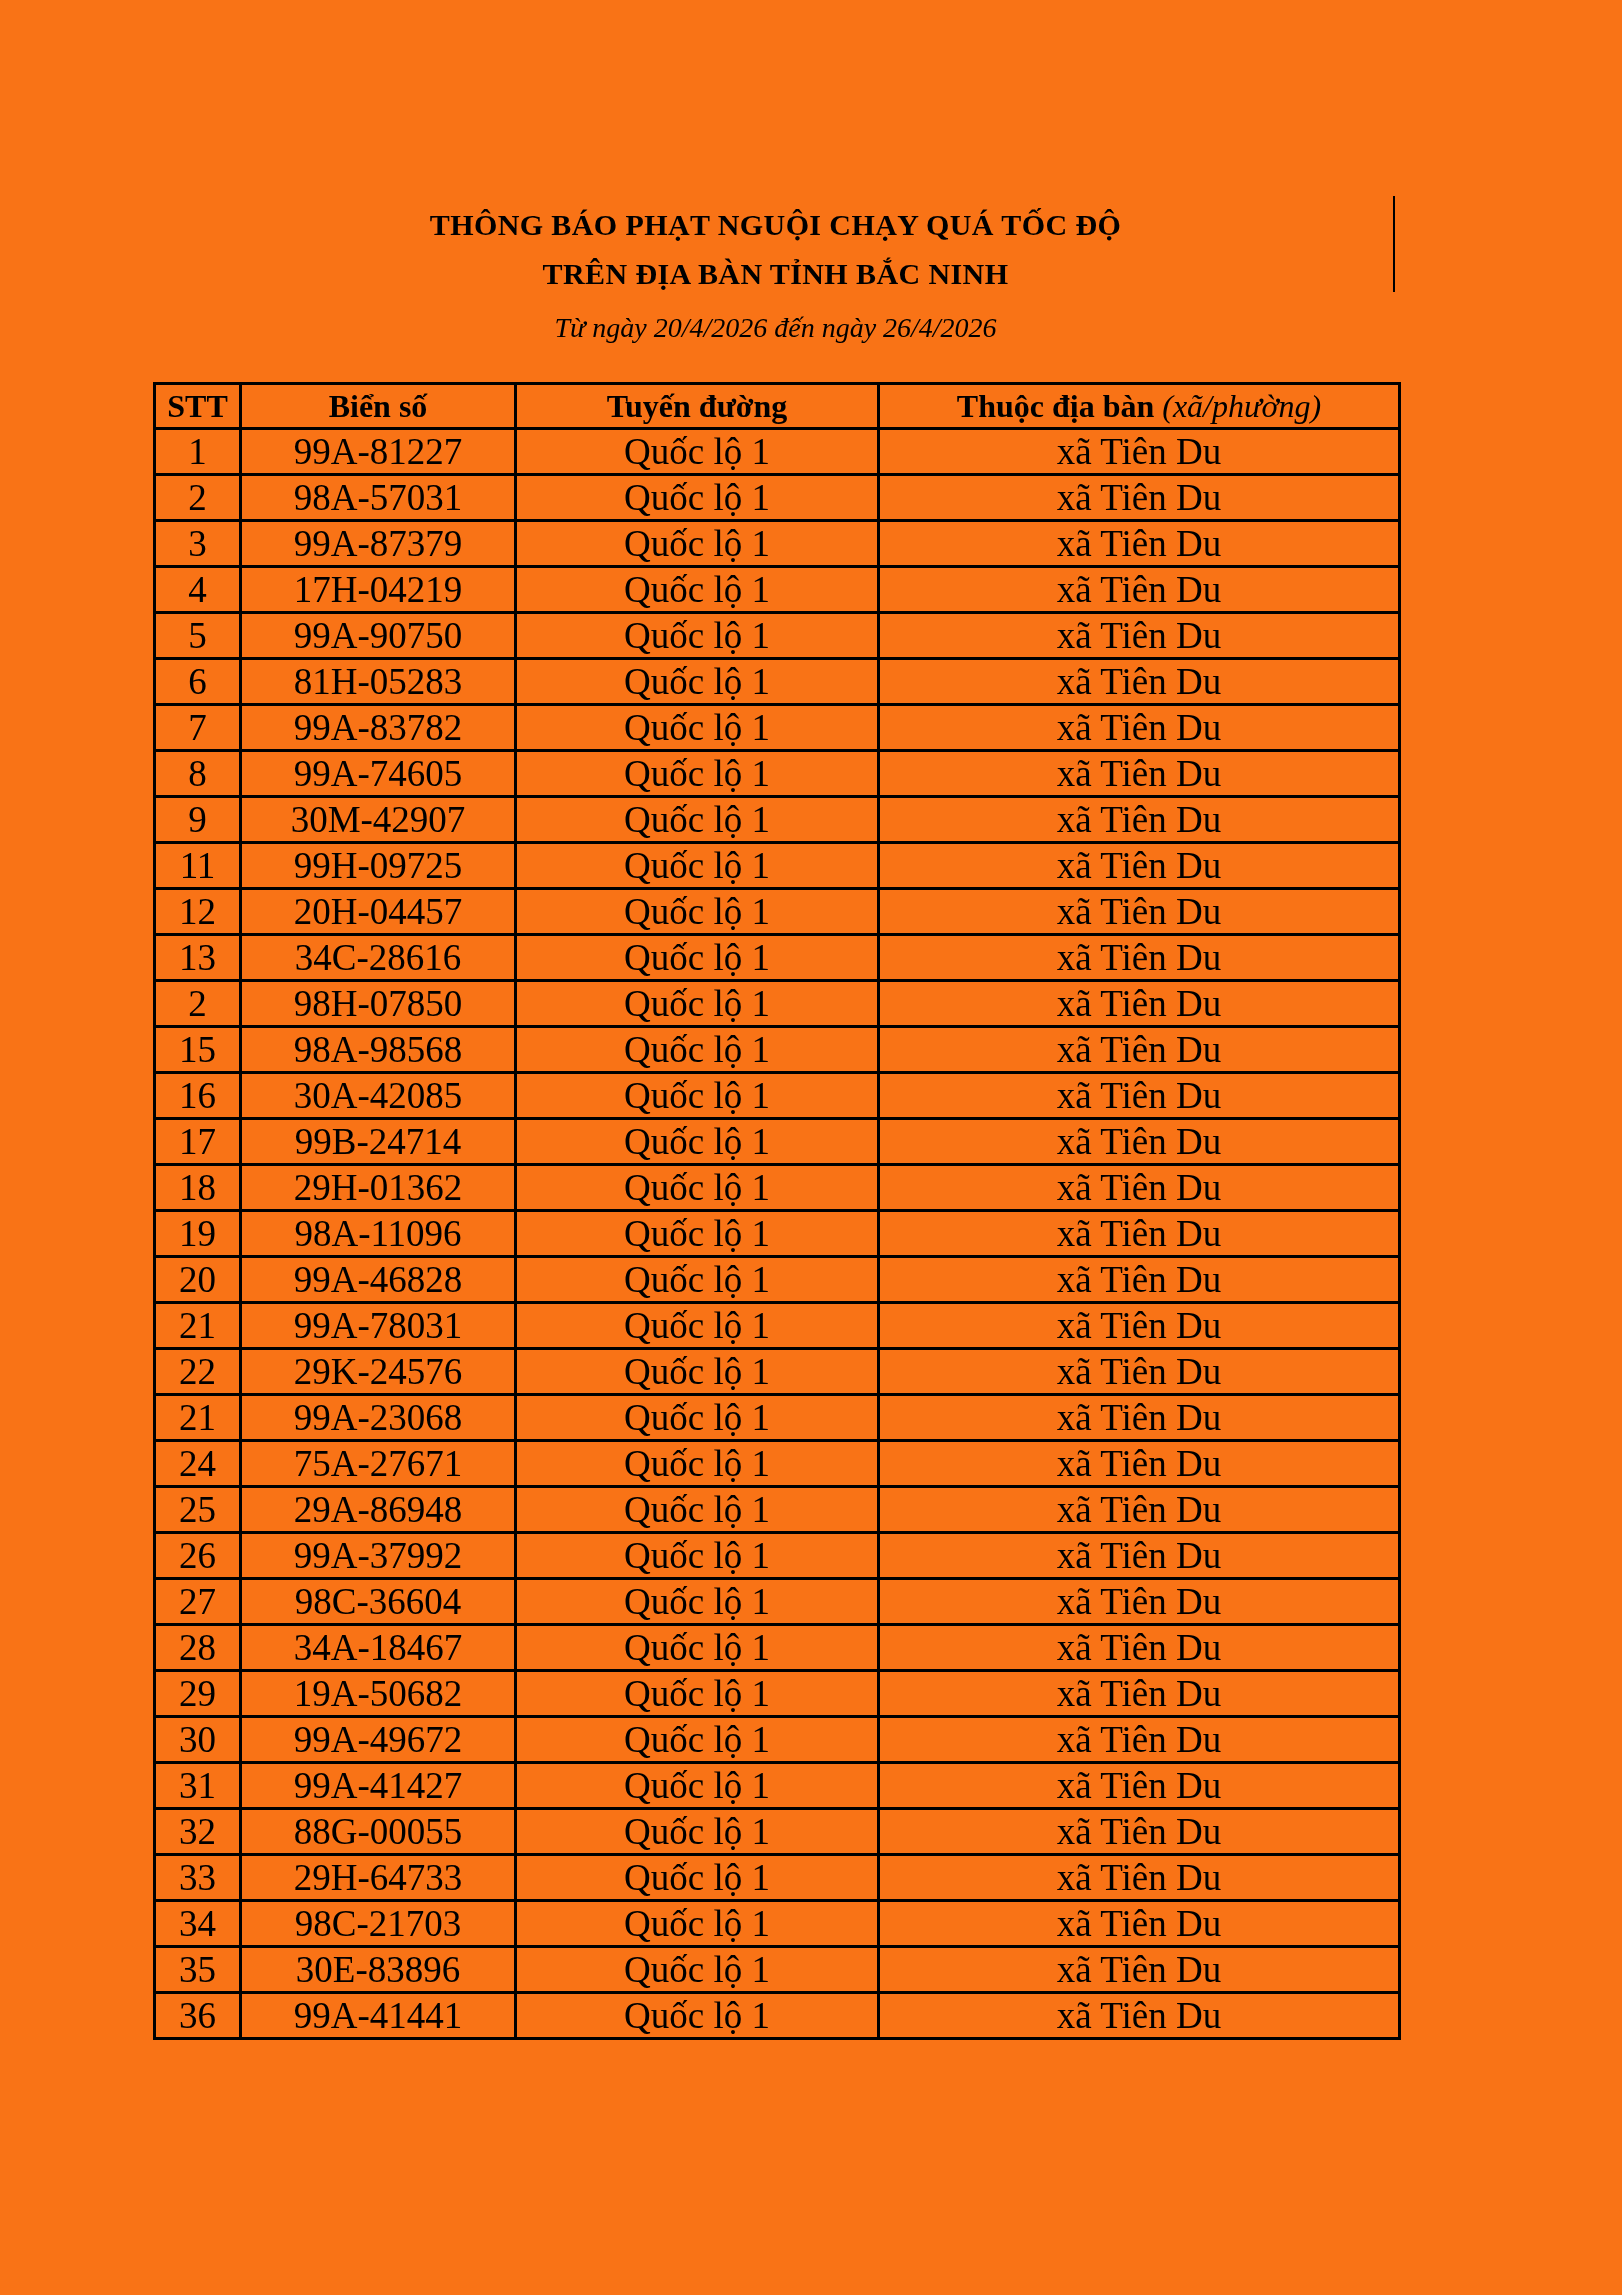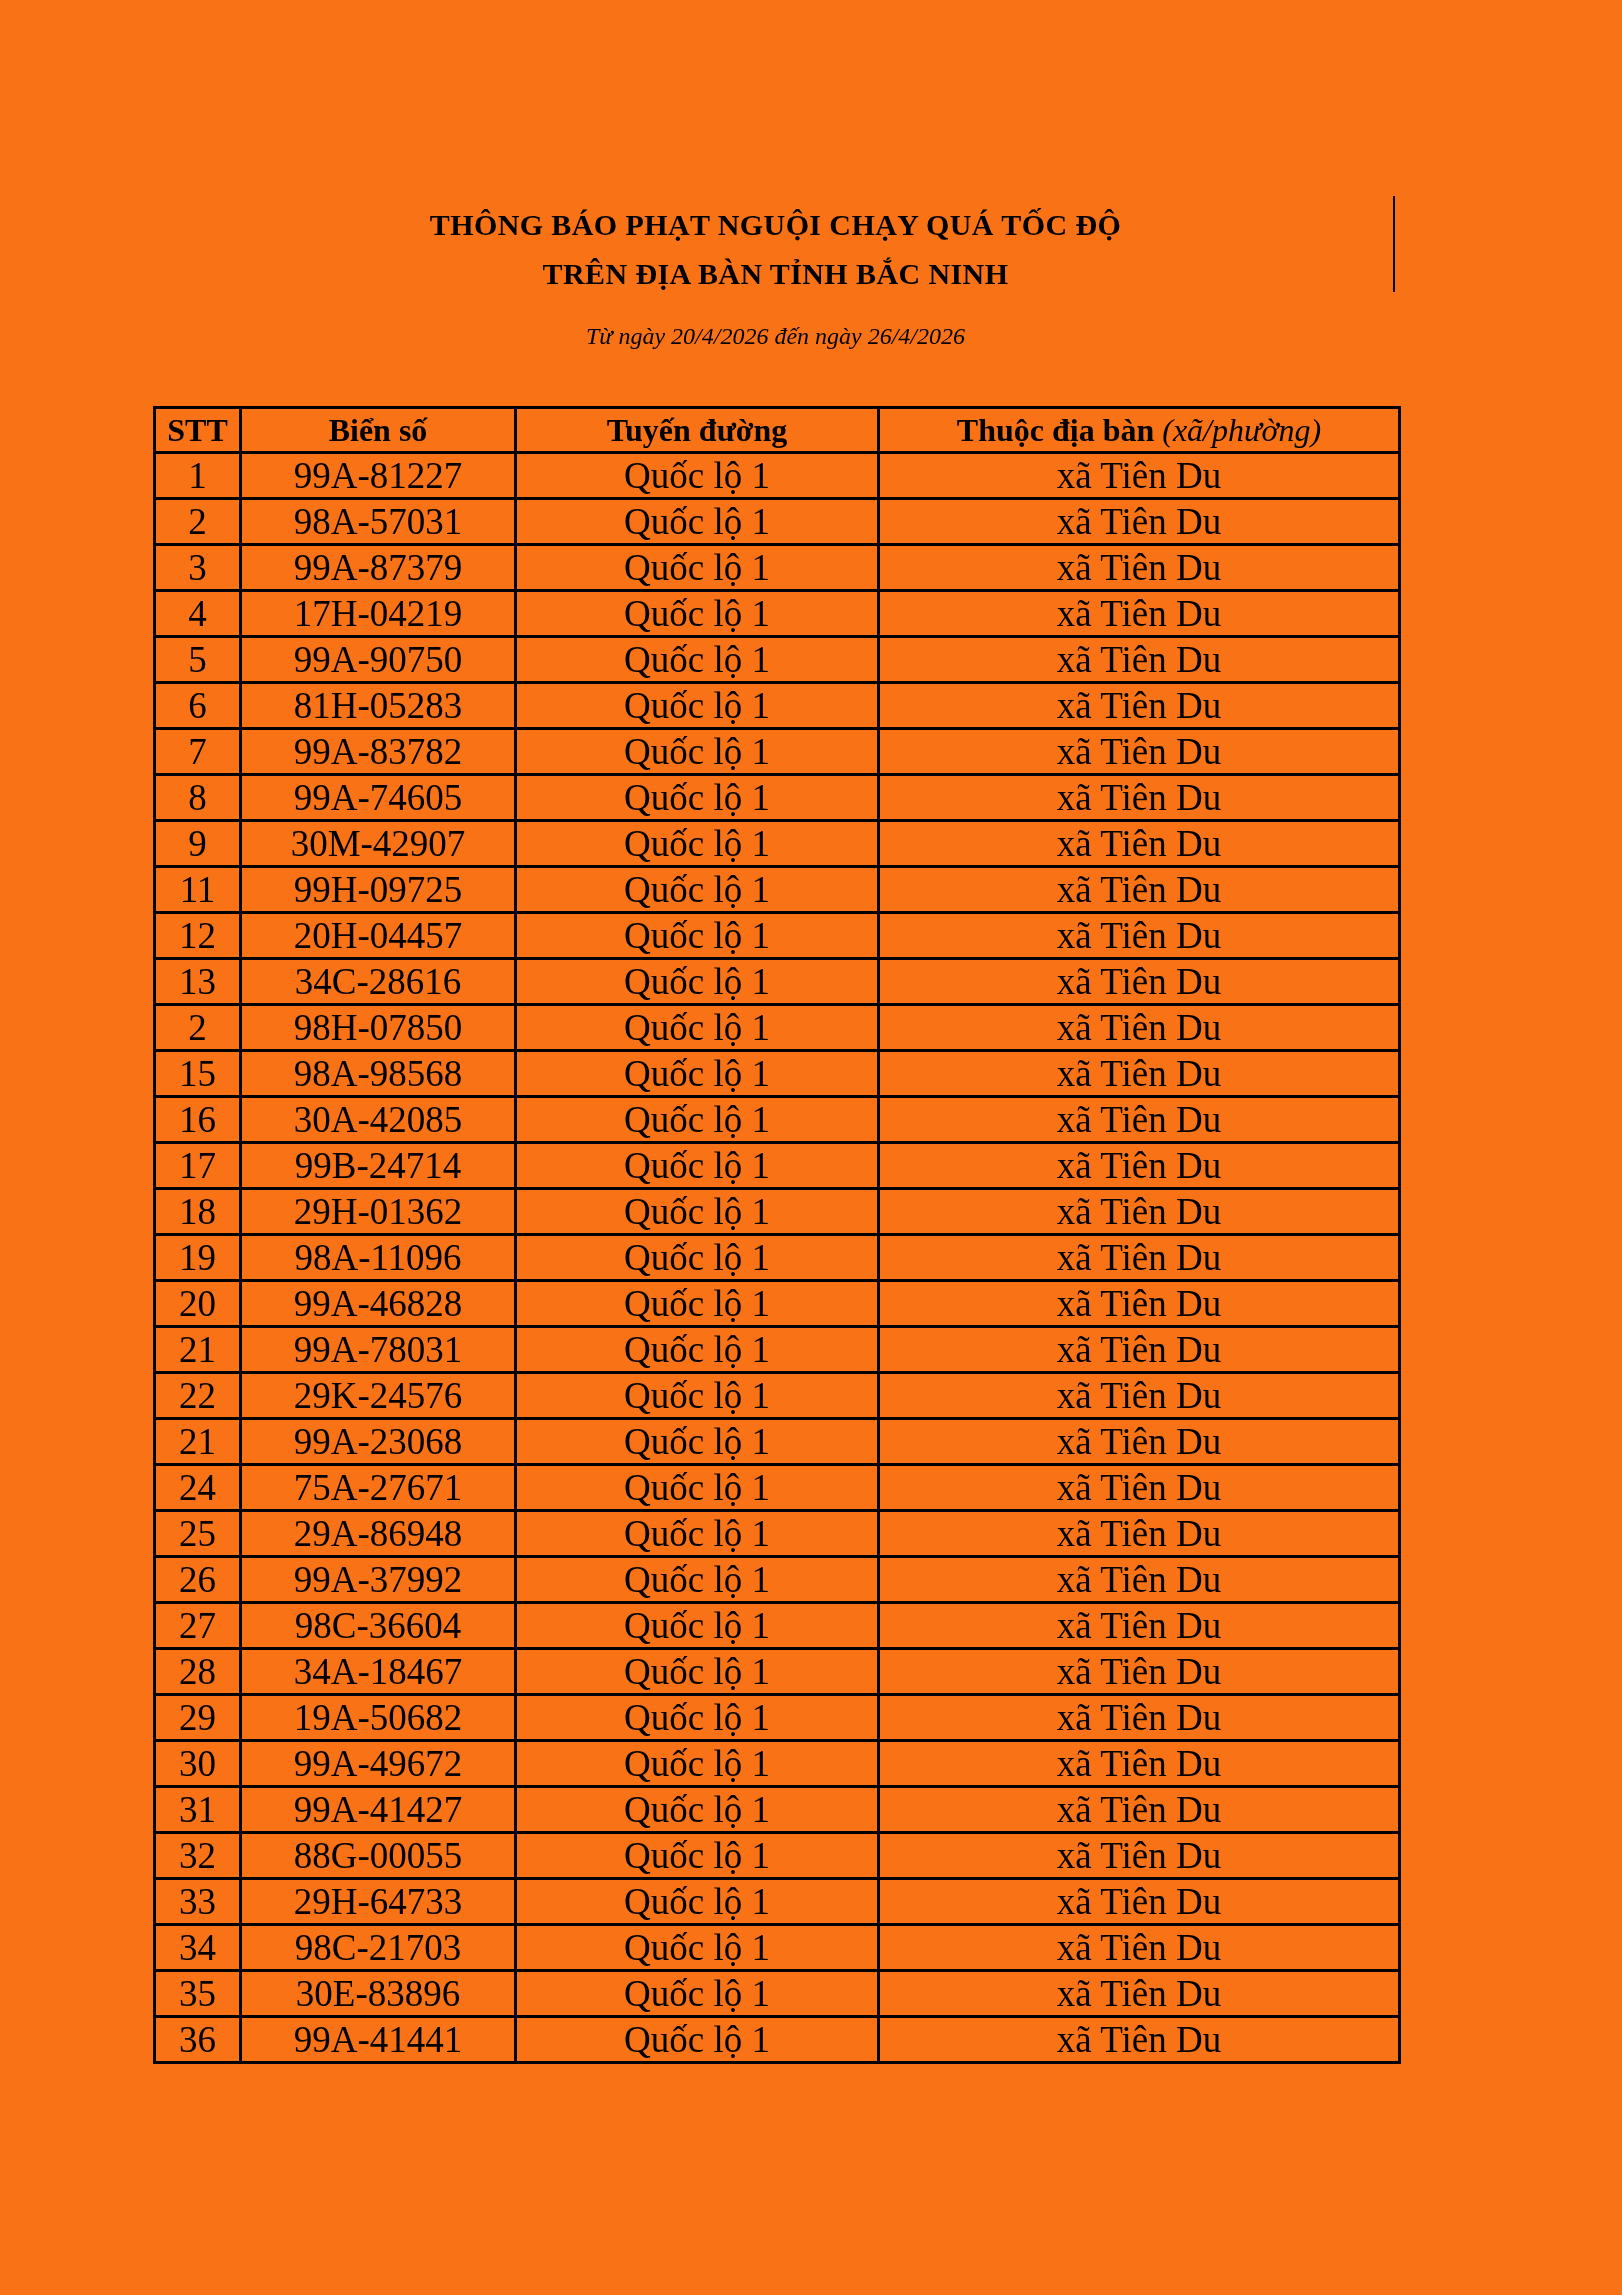--- a/index.html
+++ b/index.html
@@ -30,41 +30,40 @@
   }
   .title-line {
     font-weight: bold;
     font-size: 30px;
     line-height: 49px;
     letter-spacing: 0.4px;
     white-space: nowrap;
   }
   .subtitle {
     font-style: italic;
-    font-size: 24px;
+    font-size: 28px;
     line-height: 42px;
-    margin-top: 17px;
+    margin-top: 9px;
     white-space: nowrap;
   }
   .stray-line {
     position: absolute;
     left: 1393px;
     top: 196px;
     width: 2.4px;
     height: 96px;
     background: #000000;
   }
   table.violations {
     position: absolute;
     left: 153px;
     top: 382px;
     width: 1245px;
     border-collapse: collapse;
     table-layout: fixed;
-    margin-top: 24px;
   }
   table.violations th,
   table.violations td {
     border: 3.2px solid #000000;
     text-align: center;
     vertical-align: middle;
     padding: 0;
     overflow: hidden;
     white-space: nowrap;
   }

